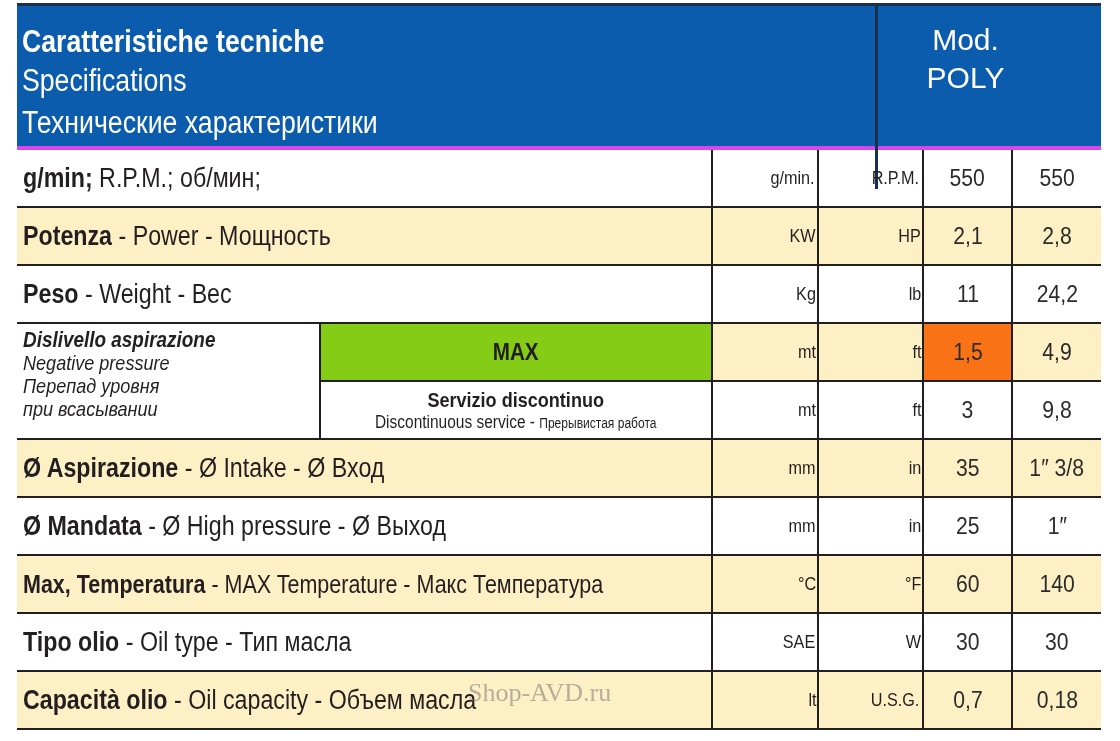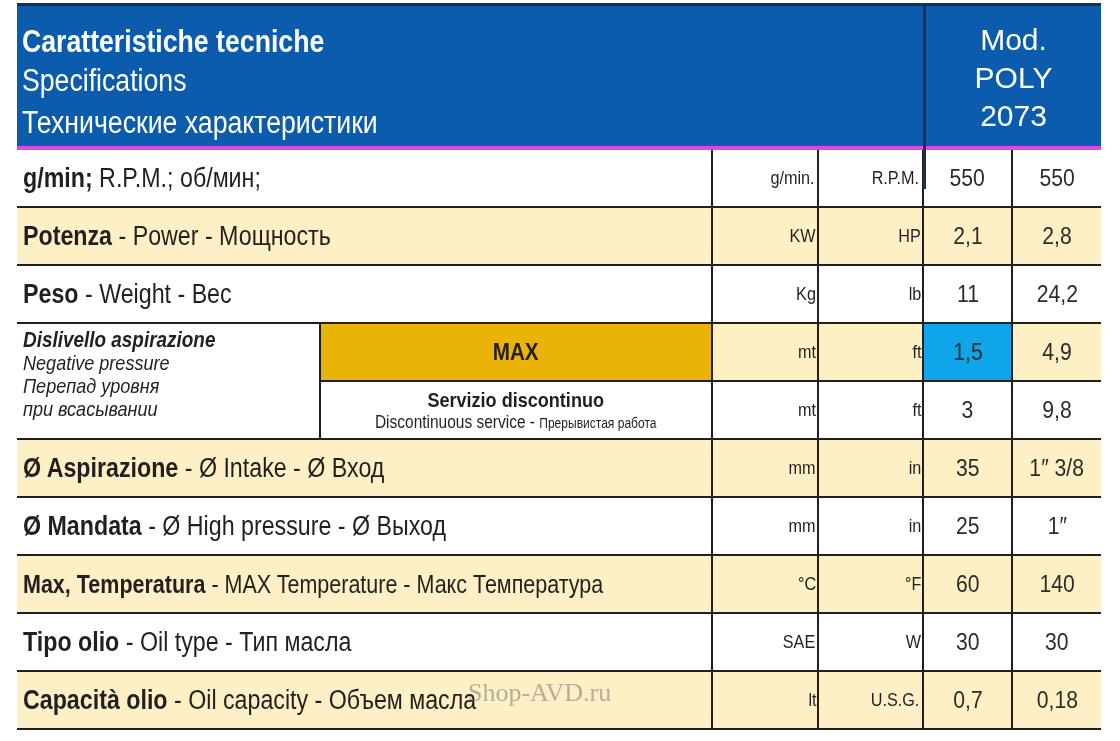--- a/index.html
+++ b/index.html
@@ -4,21 +4,21 @@
 <style>
   html, body { margin: 0; padding: 0; background: #ffffff; }
   body { width: 1120px; height: 741px; position: relative; overflow: hidden;
          font-family: "Liberation Sans", "DejaVu Sans", sans-serif; color: #231f20; }
   .sheet { position: absolute; left: 17px; top: 3px; width: 1084px; }
   .header { position: relative; height: 147px; background: #0b5cad;
             border-top: 3px solid #17304f; border-bottom: 4px solid #d946ef; box-sizing: border-box; }
   .header .titles { position: absolute; left: 5px; top: 18px; color: #fff; }
   .header .t1 { font-size: 31px; font-weight: bold; line-height: 36px; transform: scaleX(0.86); transform-origin: left; white-space: nowrap; }
   .header .t2, .header .t3 { font-size: 31px; line-height: 42px; transform: scaleX(0.86); transform-origin: left; white-space: nowrap; }
-  .header .mod { position: absolute; left: 906px; top: -3px; width: 178px; height: 186px;
+  .header .mod { position: absolute; left: 858px; top: -3px; width: 178px; height: 186px;
                  border-left: 3px solid #17304f; box-sizing: border-box; color: #fff;
                  text-align: center; font-size: 30px; line-height: 38px; padding-top: 18px; }
   table { border-collapse: collapse; width: 1084px; table-layout: fixed; }
   td { border: 2.5px solid #231f20; padding: 0; vertical-align: middle; height: 56px; }
   tr td:first-child { border-left: none; }
   tr td:last-child { border-right: none; }
   tr:first-child td { border-top: none; }
   .y td { background: #fdf0c4; }
   .w td { background: #ffffff; }
   .lbl { padding-left: 6px; font-size: 27px; white-space: nowrap; overflow: hidden; }
@@ -46,21 +46,20 @@
 <div class="sheet">
   <div class="header">
     <div class="titles">
       <div class="t1">Caratteristiche tecniche</div>
       <div class="t2">Specifications</div>
       <div class="t3">Технические характеристики</div>
     </div>
     <div class="mod">
       <div>Mod.</div>
       <div>POLY</div>
-      <div>2073</div>
     </div>
   </div>
 
   <table>
     <colgroup>
       <col style="width:303px">
         <col style="width:392px">
         <col style="width:106px">
         <col style="width:105px">
         <col style="width:89px">
@@ -94,24 +93,24 @@
 
     <tr>
       <td class="dis" rowspan="2" style="background:#fff">
         <span class="inner">
           <span class="b">Dislivello aspirazione</span><br>
           <span>Negative pressure</span><br>
           <span>Перепад уровня</span><br>
           <span>при всасывании</span>
         </span>
       </td>
-      <td class="sub max" style="background:#eab308"><span class="inner main">MAX</span></td>
+      <td class="sub max" style="background:#84cc16"><span class="inner main">MAX</span></td>
       <td class="unit" style="background:#fdf0c4"><span class="inner">mt</span></td>
       <td class="unit" style="background:#fdf0c4"><span class="inner">ft</span></td>
-      <td class="val" style="background:#0ea5e9"><span class="inner">1,5</span></td>
+      <td class="val" style="background:#f97316"><span class="inner">1,5</span></td>
       <td class="val" style="background:#fdf0c4"><span class="inner">4,9</span></td>
     </tr>
 
     <tr class="w">
       <td class="sub">
         <div class="inner main">Servizio discontinuo</div><br>
         <div class="inner s2"><span>Discontinuous service</span><span> - </span><span class="small">Прерывистая работа</span></div>
       </td>
       <td class="unit"><span class="inner">mt</span></td>
       <td class="unit"><span class="inner">ft</span></td>

